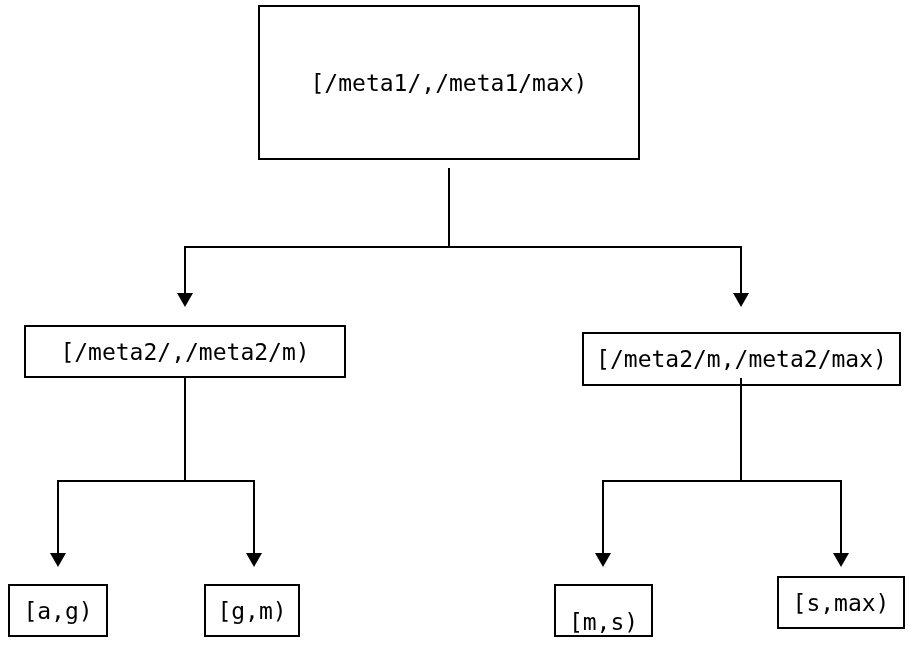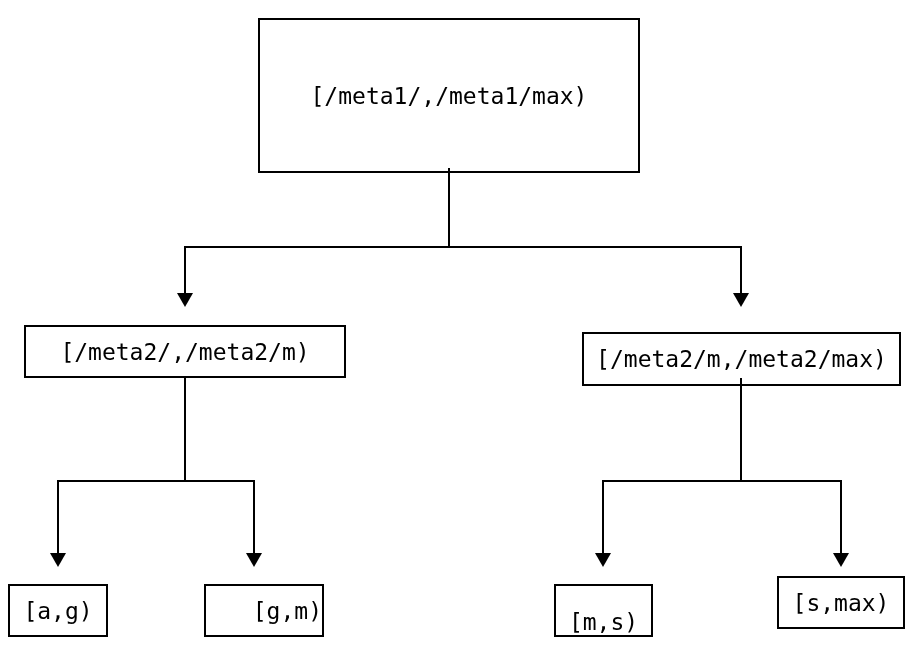--- a/index.html
+++ b/index.html
@@ -34,25 +34,25 @@
   .arrowhead {
     position: absolute;
     width: 0;
     height: 0;
     border-left: 8px solid transparent;
     border-right: 8px solid transparent;
     border-top: 14px solid #000000;
   }
 
   
-  #node-root      { left: 258px; top: 18px;  width: 382px; height: 155px; }
+  #node-root      { left: 258px; top: 5px;  width: 382px; height: 155px; }
   #node-left      { left: 24px;  top: 325px; width: 322px; height: 53px; }
   #node-right     { left: 582px; top: 332px; width: 319px; height: 54px; }
   #node-leaf-ag   { left: 8px;   top: 584px; width: 100px; height: 53px; justify-content: center; }
-  #node-leaf-gm   { left: 204px; top: 584px; width: 120px; height: 53px; justify-content: flex-end; }
+  #node-leaf-gm   { left: 204px; top: 584px; width: 96px; height: 53px; }
   #node-leaf-ms   { left: 554px; top: 584px; width: 99px;  height: 53px; align-items: flex-end; }
   #node-leaf-smax { left: 777px; top: 576px; width: 128px; height: 53px; }
 </style>
 </head>
 <body>
 
 <div class="canvas">
 
   <div class="node" id="node-root">
     <span>[/meta1/,/meta1/max)</span>

